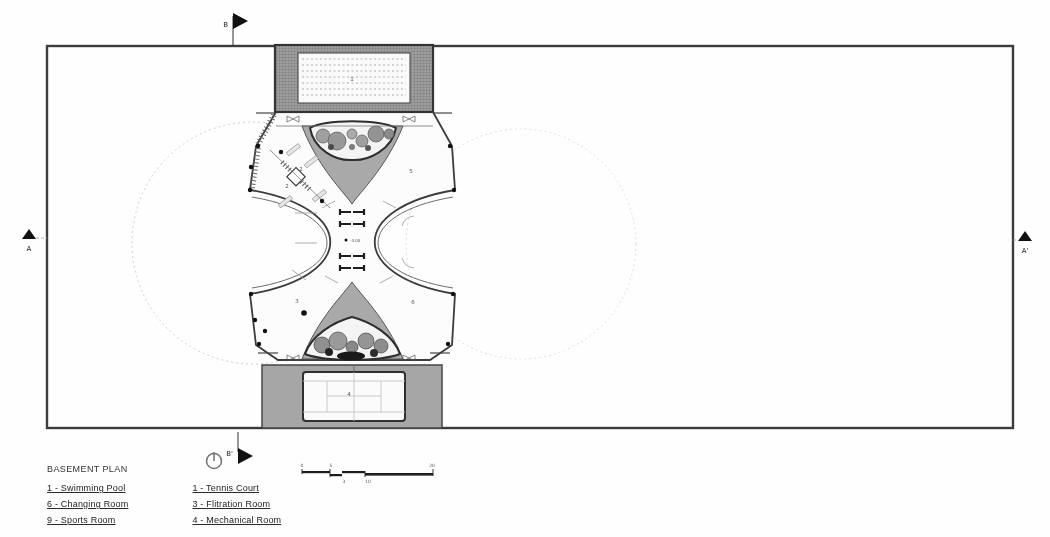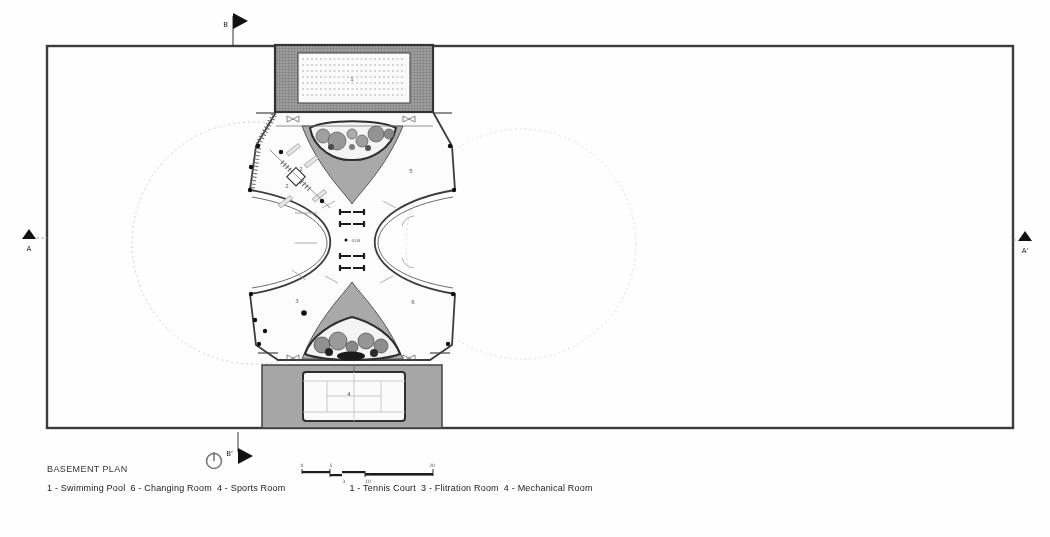--- a/index.html
+++ b/index.html
@@ -2,21 +2,21 @@
 <html><head>
 <meta charset="utf-8">
 <style>
   html,body{margin:0;padding:0;background:#fff;}
   .canvas{position:relative;width:1050px;height:537px;background:#fefefe;overflow:hidden;
           font-family:"Liberation Sans",sans-serif;}
   .plan-svg{position:absolute;left:0;top:0;}
   .legend{position:absolute;left:47px;top:464px;color:#2b2b2b;}
   .legend-title{font-size:9px;letter-spacing:.4px;color:#333;margin-bottom:9px;}
   .legend-cols{display:flex;gap:64px;}
-  .legend-col{display:flex;gap:5px;}
+  .legend-col{display:flex;flex-direction:column;gap:5px;text-decoration:underline;}
   .legend-item{font-size:9px;color:#222;letter-spacing:.2px;line-height:11px;}
   svg text{font-family:"DejaVu Sans",sans-serif;}
   .plan-num{fill:#555;font-size:5.5px;}
   .marker-label{fill:#222;font-size:7px;}
   .scale-num{fill:#555;font-size:4.5px;}
   .level-txt{fill:#555;font-size:4px;}
 </style>
 </head>
 <body>
 
@@ -225,21 +225,21 @@
     <text class="scale-num" x="432" y="467" text-anchor="middle">20</text>
   </g>
 </svg>
 
 <div class="legend">
   <div class="legend-title">BASEMENT PLAN</div>
   <div class="legend-cols">
     <div class="legend-col">
       <div class="legend-item">1 - Swimming Pool</div>
       <div class="legend-item">6 - Changing Room</div>
-      <div class="legend-item">4 - Sports Room</div>
+      <div class="legend-item">9 - Sports Room</div>
     </div>
     <div class="legend-col">
       <div class="legend-item">1 - Tennis Court</div>
       <div class="legend-item">3 - Flitration Room</div>
       <div class="legend-item">4 - Mechanical Room</div>
     </div>
   </div>
 </div>
 
 </div>

